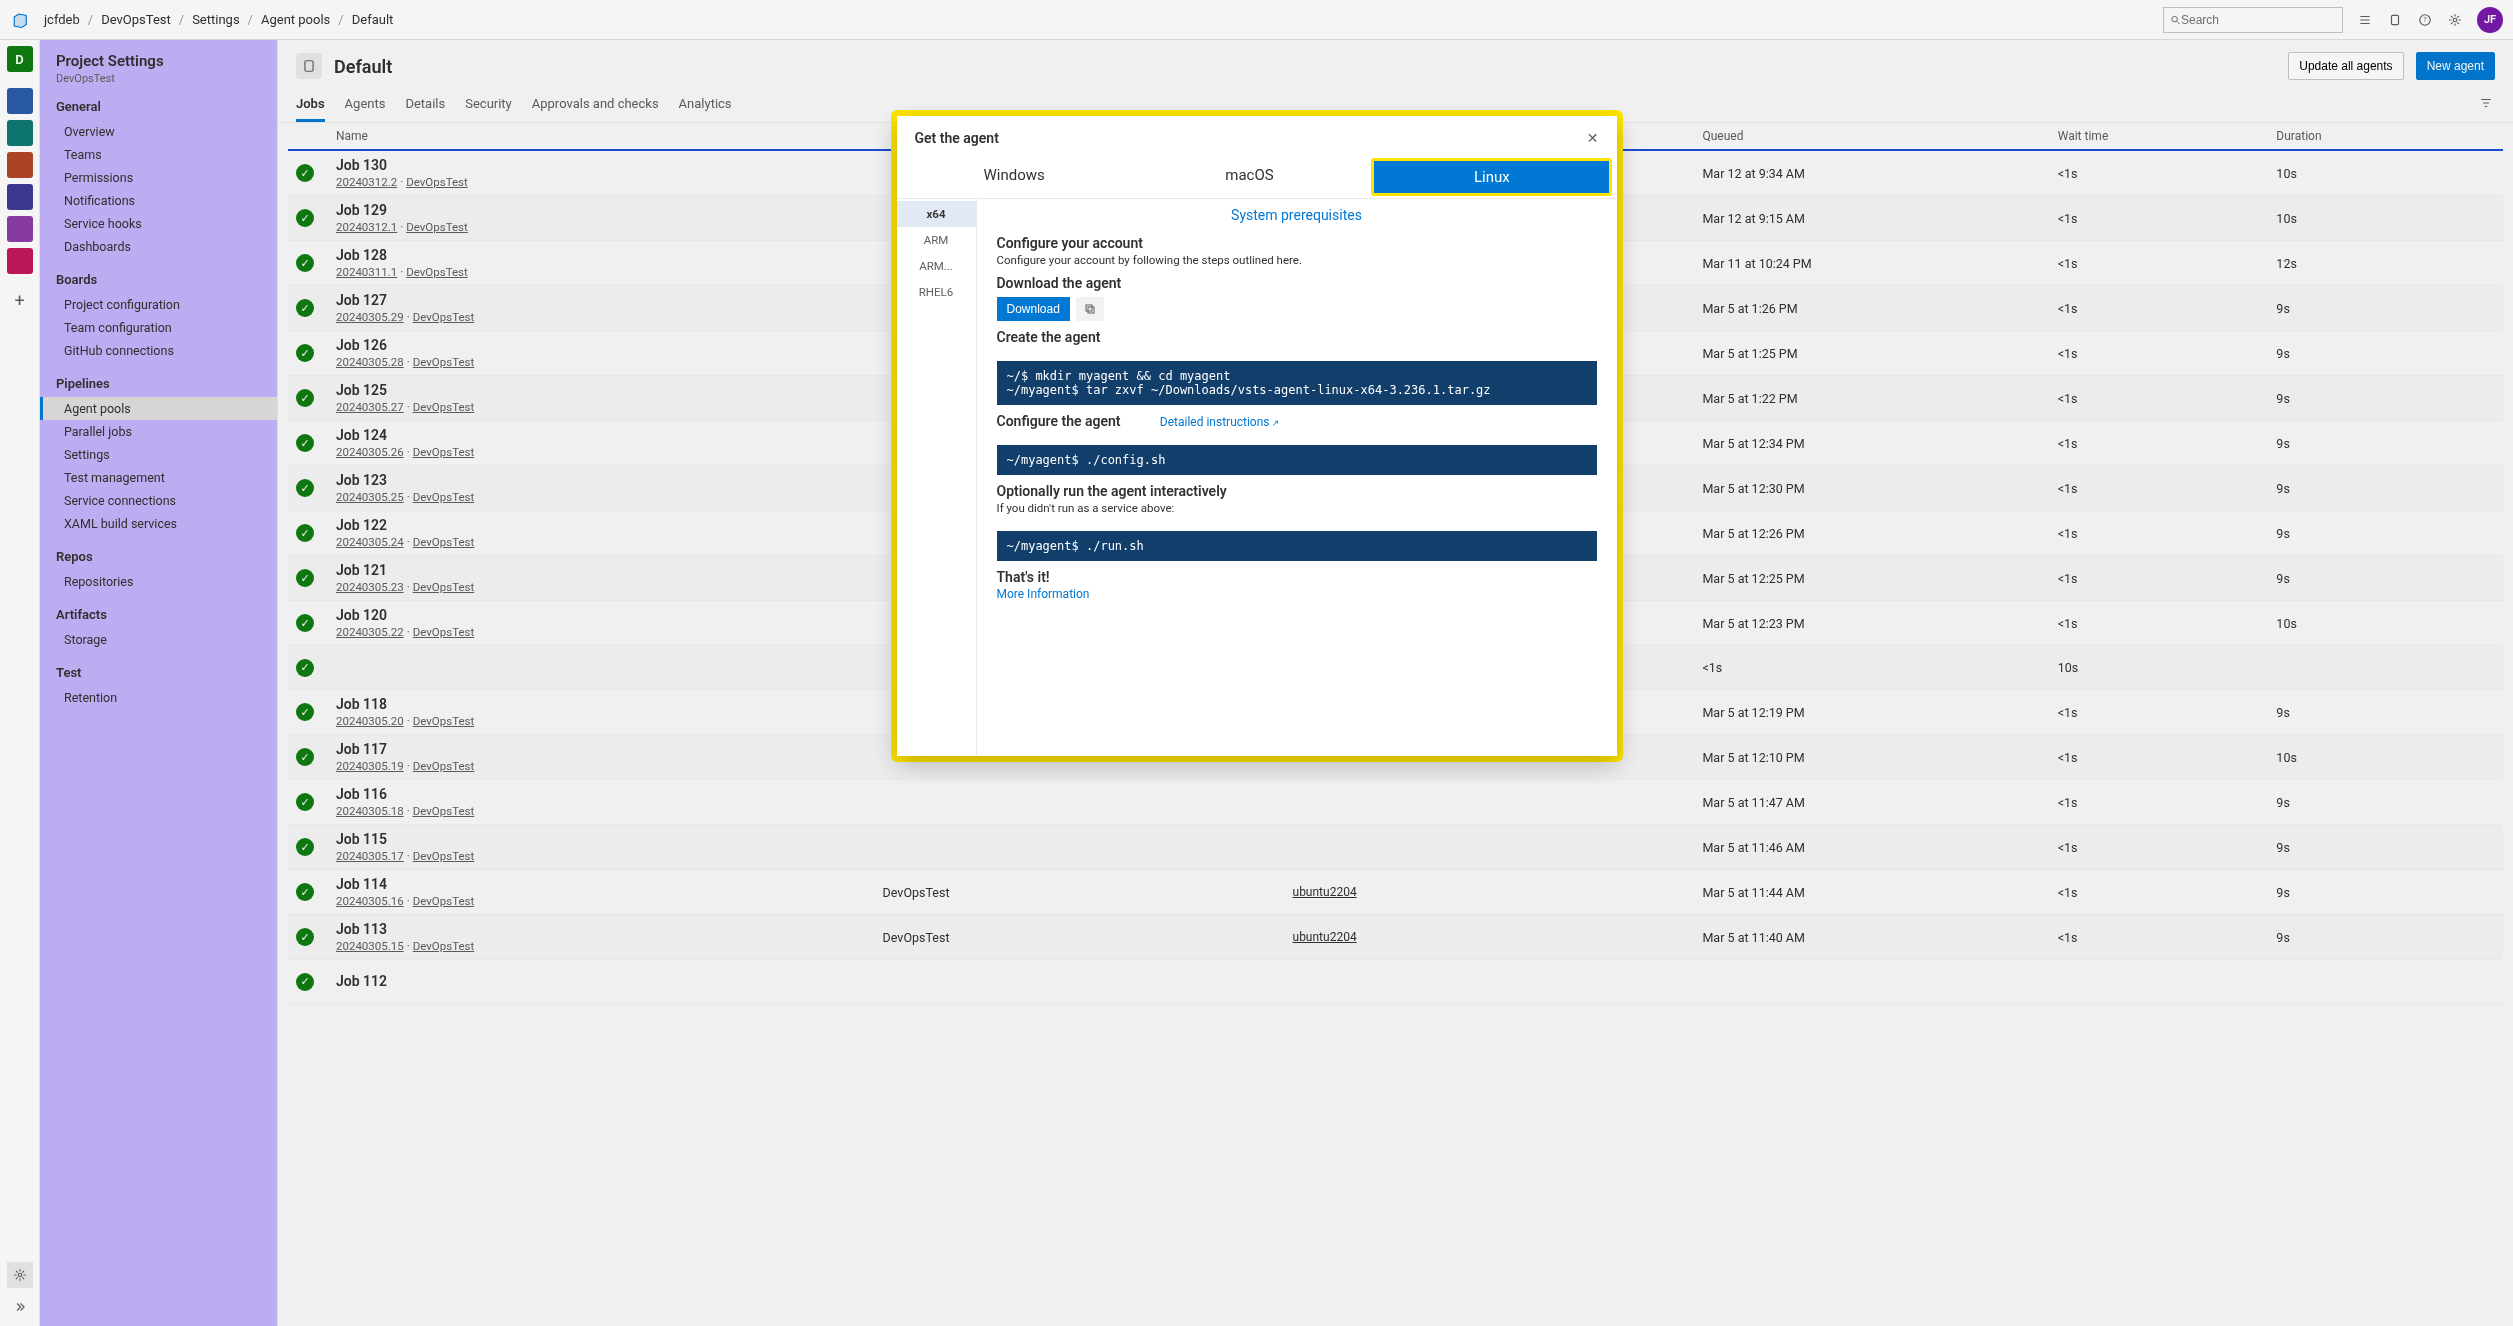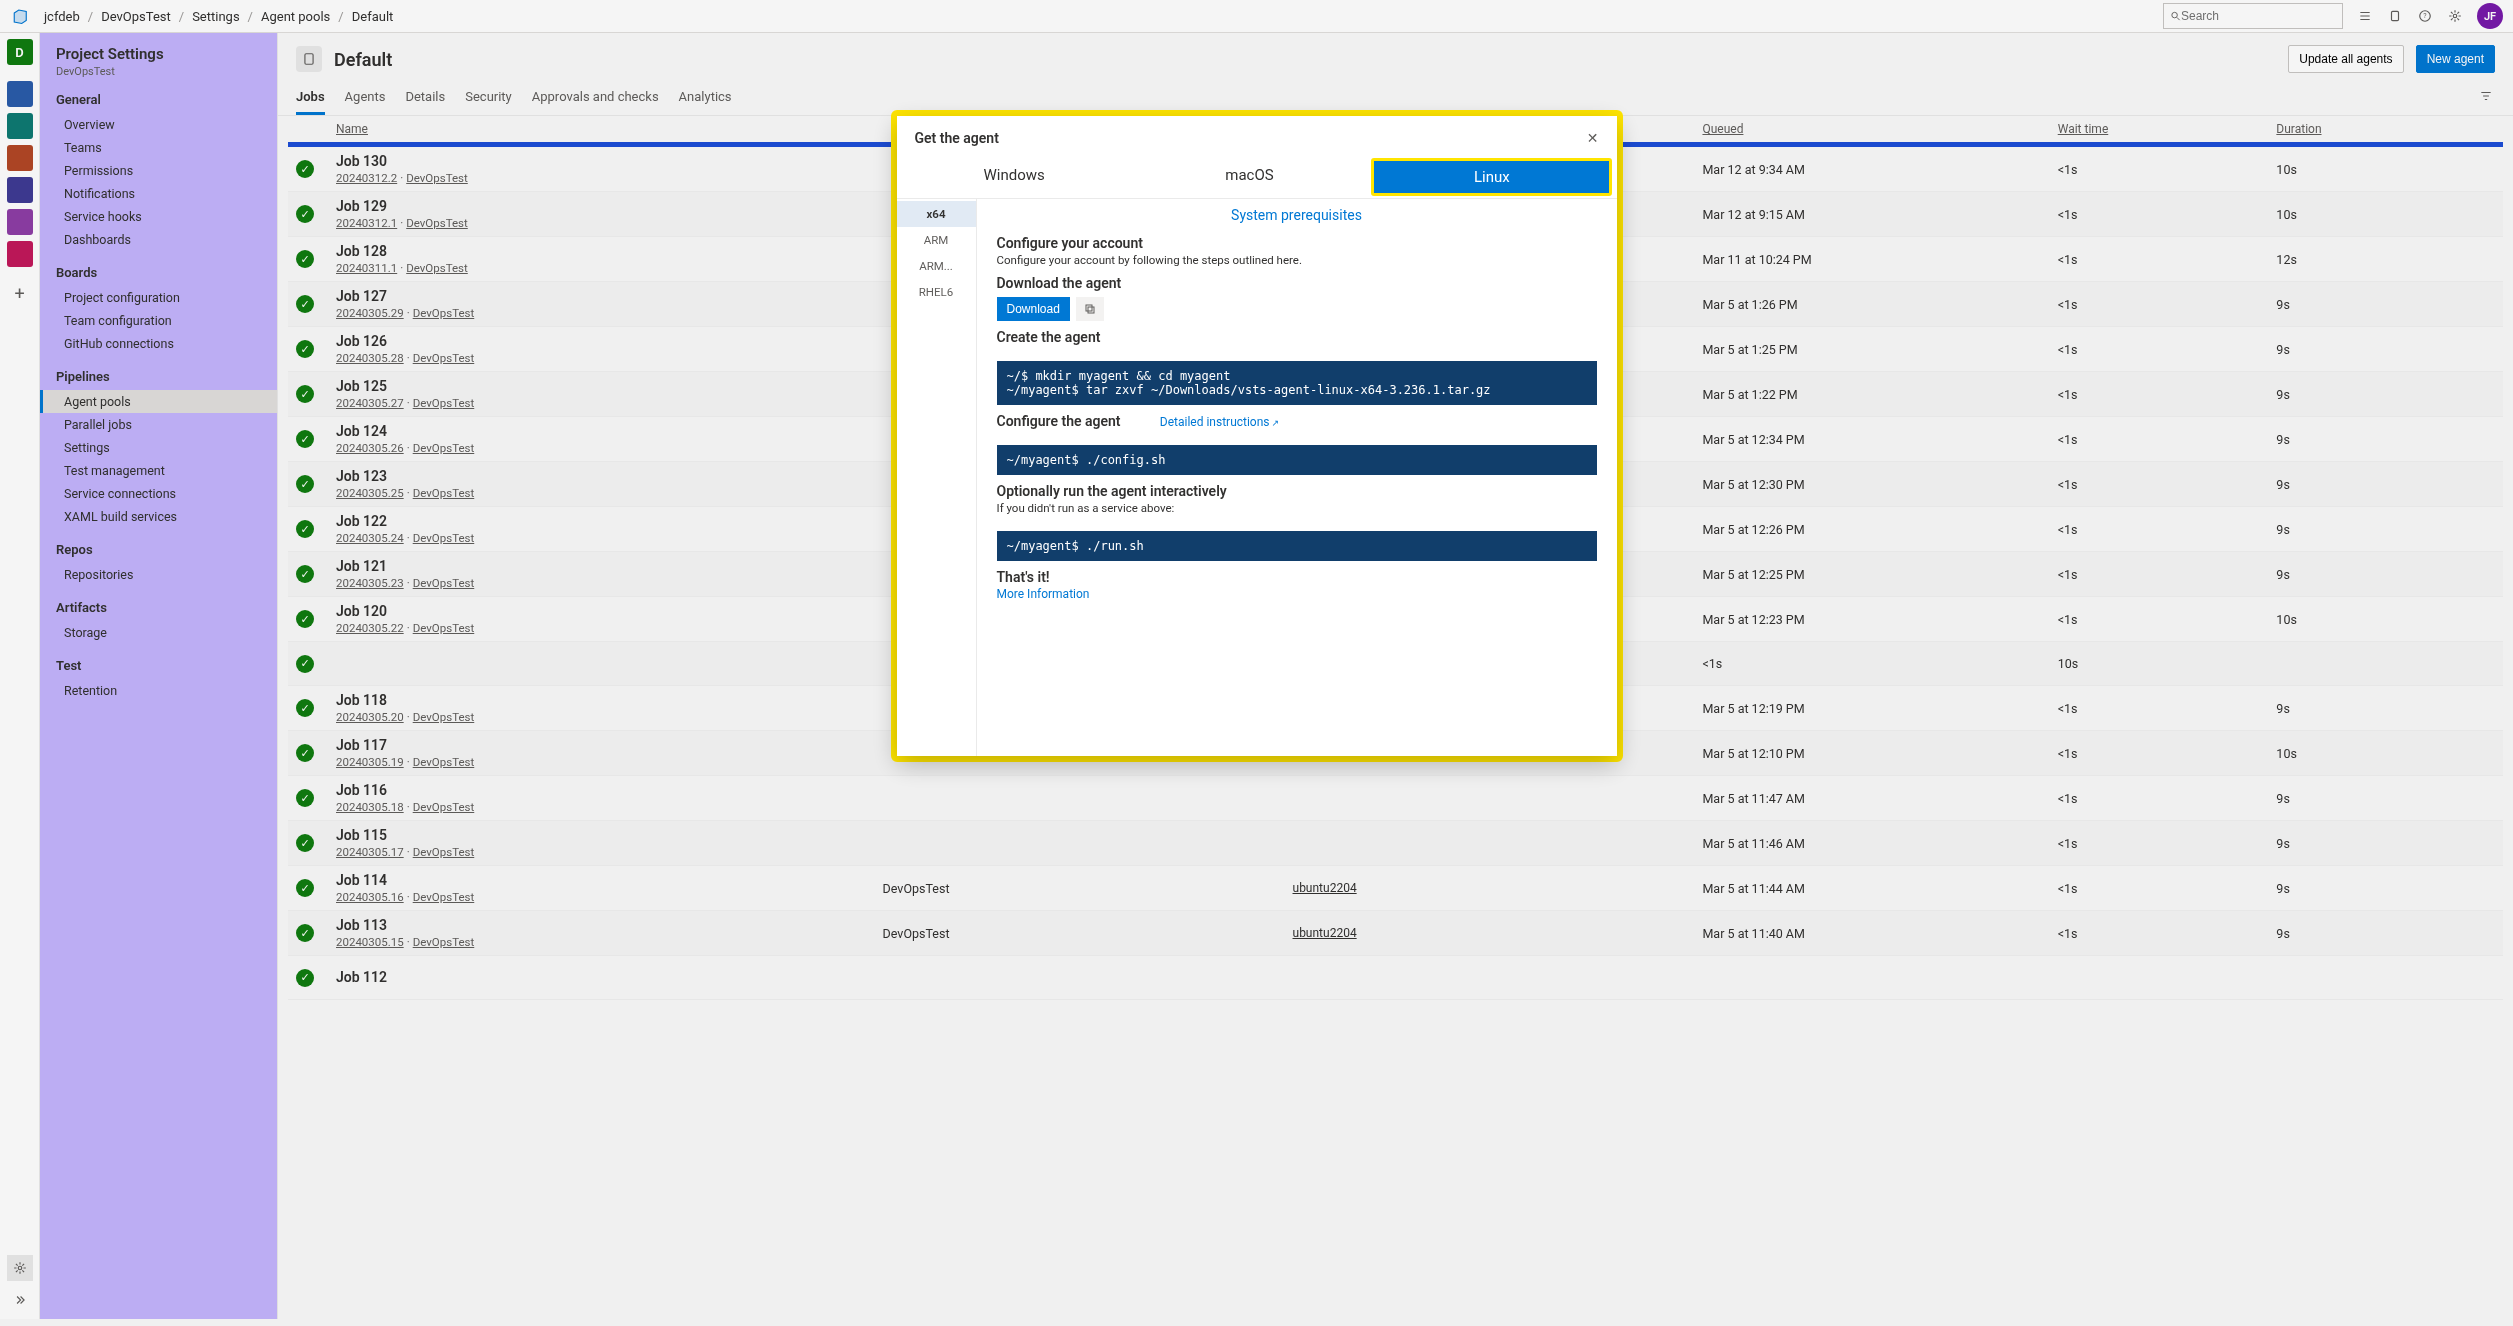--- a/index.html
+++ b/index.html
@@ -5,21 +5,21 @@
 * { box-sizing: border-box; margin: 0; padding: 0; }
 body {
   font-family: "Segoe UI", -apple-system, BlinkMacSystemFont, Roboto, Arial, sans-serif;
   font-size: 13px;
   color: #323130;
   background: #fafafa;
   height: 100vh;
   overflow: hidden;
 }
 .top-bar {
-  height: 33px;
+  height: 40px;
   border-bottom: 1px solid #e1dfdd;
   display: flex;
   align-items: center;
   padding: 0 10px;
   background: #fff;
 }
 .logo-glyph {
   width: 22px; height: 22px;
   margin-right: 12px;
   display: inline-flex; align-items: center; justify-content: center;
@@ -122,21 +122,21 @@
 .filter-icon { width: 16px; height: 16px; color: #605e5c; cursor: pointer; }
 
 .table-area { flex: 1; overflow-y: auto; padding: 0 10px; }
 .table-header, .table-row {
   display: grid;
   grid-template-columns: 40px 2fr 1.5fr 1.5fr 1.3fr 0.8fr 0.8fr;
   align-items: center;
   padding: 6px 8px;
   border-bottom: 1px solid #f1f1f1;
 }
-.table-header { font-size: 12px; color: #605e5c; border-bottom: 5px solid #1d4ed8; text-decoration: underline; }
+.table-header { font-size: 12px; color: #605e5c; border-bottom: 2px solid #1d4ed8; }
 .table-row { min-height: 44px; background: #fafafa; }
 .table-row:nth-child(even) { background: #f6f6f6; }
 .status-circle {
   width: 18px; height: 18px; border-radius: 50%;
   background: #107c10; color: #fff;
   display: flex; align-items: center; justify-content: center;
   font-size: 11px;
 }
 .job-name-cell .jn-title { font-size: 14px; font-weight: 600; color: #323130; }
 .job-name-cell .jn-sub { font-size: 11.5px; margin-top: 2px; }

